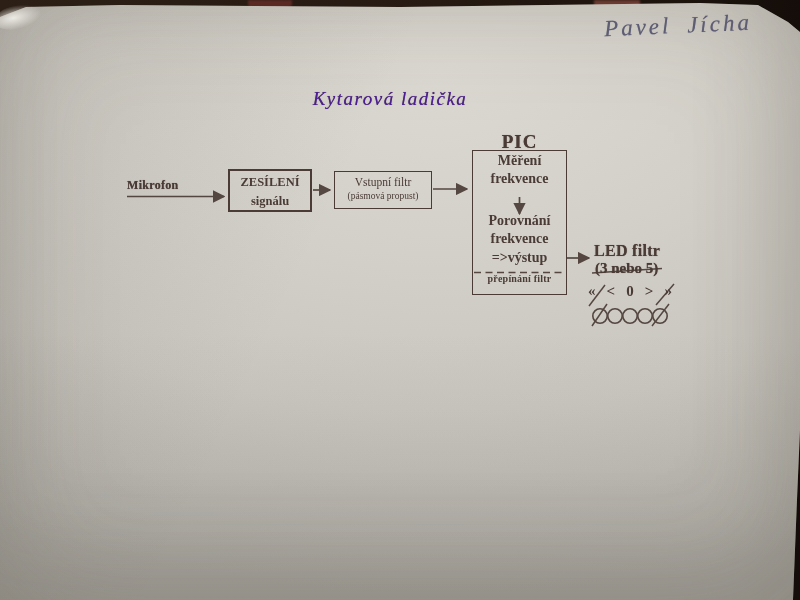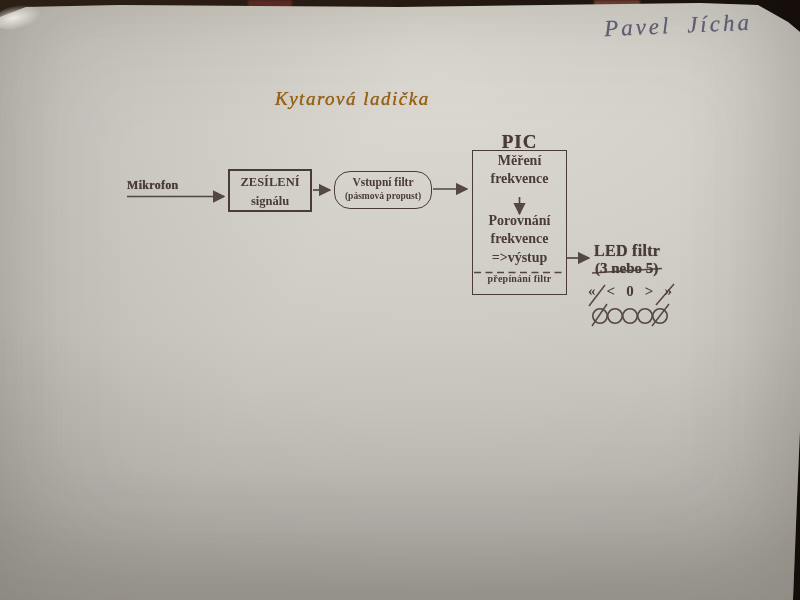--- a/index.html
+++ b/index.html
@@ -29,27 +29,27 @@
   #diagram .txt{position:absolute;text-shadow:0 0 0.7px rgba(74,59,54,0.85);}
   #svg-layer{position:absolute;left:0;top:0;z-index:3;pointer-events:none;}
 
   #handwriting{
     position:absolute;left:604px;top:12px;width:190px;z-index:4;
     font-style:italic;font-size:23px;letter-spacing:3px;word-spacing:7px;
     color:#53526c;transform:rotate(-2.5deg);opacity:0.9;
     text-shadow:0 0 0.8px rgba(80,80,110,0.6);
   }
   #title{
-    left:275px;top:88px;width:230px;
-    font-style:italic;font-size:19px;letter-spacing:1.5px;color:#a16207;
+    left:275px;top:88px;width:230px;text-align:center;
+    font-style:italic;font-size:19px;letter-spacing:1.5px;color:#4c1d95;
   }
   #mikrofon-label{left:127px;top:178px;font-weight:bold;font-size:12px;letter-spacing:0.3px;}
   .dbox{position:absolute;border:2px solid #4a3b36;text-align:center;box-sizing:border-box;}
   #box-amp{left:228px;top:169px;width:84px;height:43px;font-weight:bold;font-size:12.5px;line-height:1.5;padding-top:2px;}
-  #box-filter{left:334px;top:171px;width:98px;height:38px;border-width:1.6px;font-weight:bold;padding-top:2px;border-radius:16px;}
+  #box-filter{left:334px;top:171px;width:98px;height:38px;border-width:1.6px;font-weight:normal;padding-top:2px;}
   #box-filter .l1{font-size:11.5px;line-height:1.4;}
   #box-filter .l2{font-size:9.5px;line-height:1.4;}
   #pic-label{left:472px;top:131px;width:95px;text-align:center;font-weight:bold;font-size:19px;letter-spacing:1px;}
   #box-pic{left:472px;top:150px;width:95px;height:145px;border-width:1.8px;}
   #box-pic .block{position:absolute;left:0;width:100%;text-align:center;font-weight:bold;font-size:14px;line-height:1.32;}
   #pic-measure{top:1px;}
   #pic-compare{top:61px;}
   #pic-footer{position:absolute;left:0;top:122px;width:100%;text-align:center;font-size:10px;font-weight:bold;letter-spacing:0.2px;}
   #led-label1{left:594px;top:242px;font-weight:bold;font-size:16px;letter-spacing:0.3px;}
   #led-label2{left:595px;top:260px;font-weight:bold;font-size:15px;}

